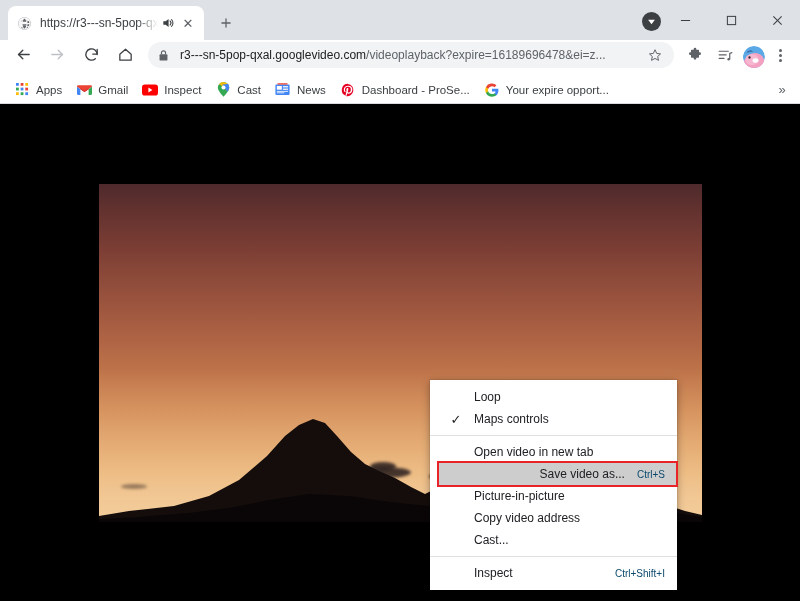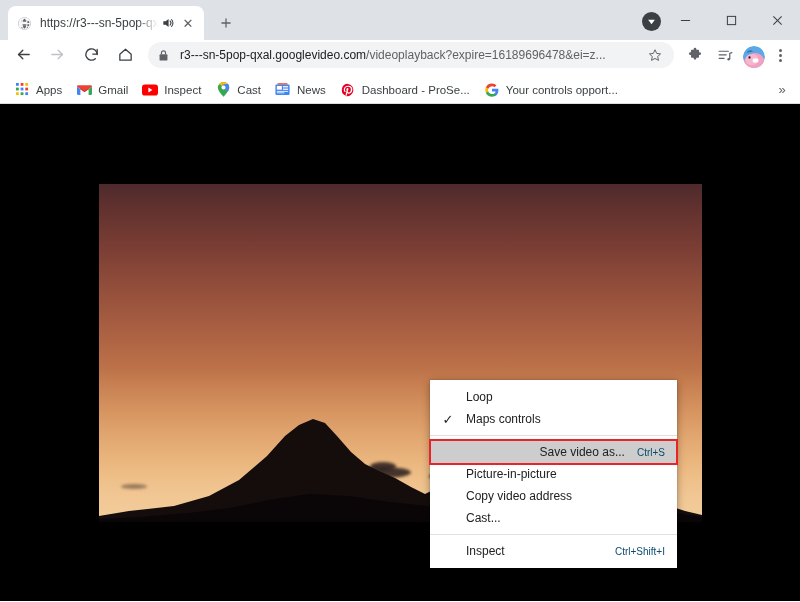--- a/index.html
+++ b/index.html
@@ -284,20 +284,21 @@
     color: #202124;
     z-index: 20;
   }
   .ctx-item {
     position: relative;
     height: 22px;
     display: flex;
     align-items: center;
     padding: 0 12px 0 0;
     cursor: default;
+    margin-left: 8px;
   }
   .ctx-check {
     width: 36px;
     flex: 0 0 36px;
     display: flex;
     align-items: center;
     justify-content: center;
     font-size: 13px;
     color: #202124;
   }
@@ -547,21 +548,21 @@
 
     <div class="bm">
       <span class="bm-icon">
         <svg width="14" height="14" viewBox="0 0 24 24">
           <path d="M23 12.3c0-.8-.1-1.6-.2-2.3H12v4.5h6.2a5.3 5.3 0 01-2.3 3.5v2.9h3.7c2.2-2 3.4-5 3.4-8.6z" fill="#4285f4"></path>
           <path d="M12 23.5c3.1 0 5.7-1 7.6-2.8l-3.7-2.9c-1 .7-2.3 1.1-3.9 1.1-3 0-5.6-2-6.5-4.8H1.7v3A11.5 11.5 0 0012 23.5z" fill="#34a853"></path>
           <path d="M5.5 14.1a6.9 6.9 0 010-4.4v-3H1.7a11.5 11.5 0 000 10.4z" fill="#fbbc05"></path>
           <path d="M12 5.4c1.7 0 3.2.6 4.4 1.7l3.3-3.3A11.5 11.5 0 001.7 6.7l3.8 3a6.9 6.9 0 016.5-4.3z" fill="#ea4335"></path>
         </svg>
       </span>
-      <span class="bm-label">Your controls opport...</span>
+      <span class="bm-label">Your expire opport...</span>
     </div>
 
     <div class="bm-overflow">»</div>
   </div>
 
   <div class="content">
 
     <div class="video">
       <div class="sky"></div>
       <div class="haze"></div>
@@ -588,20 +589,25 @@
       </div>
 
       <div class="ctx-item">
         <span class="ctx-check">✓</span>
         <span class="ctx-label">Maps controls</span>
         <span class="ctx-accel"></span>
       </div>
 
       <div class="ctx-sep"></div>
 
+      <div class="ctx-item">
+        <span class="ctx-check"></span>
+        <span class="ctx-label">Open video in new tab</span>
+        <span class="ctx-accel"></span>
+      </div>
 
       <div class="ctx-item selected">
         <span class="ctx-check"></span>
         <span class="ctx-label">Save video as...</span>
         <span class="ctx-accel">Ctrl+S</span>
         <span class="highlight-box"></span>
       </div>
 
       <div class="ctx-item">
         <span class="ctx-check"></span>

